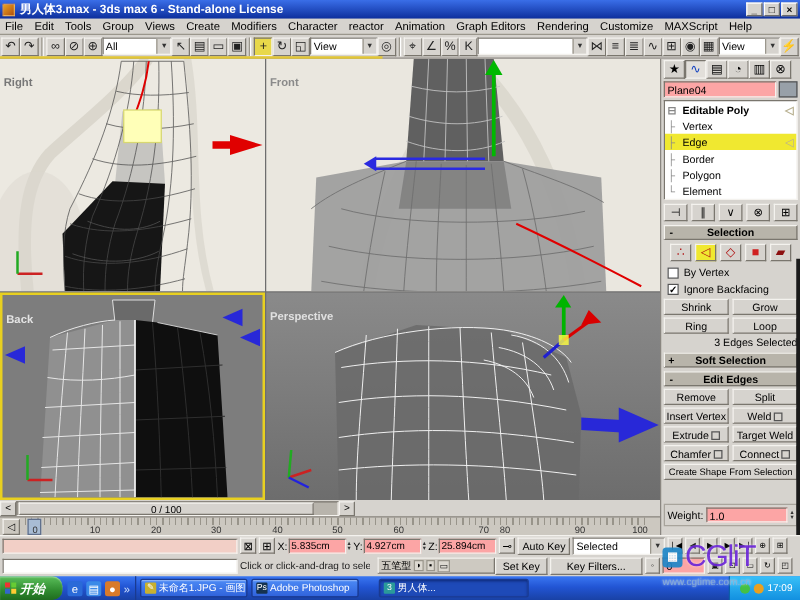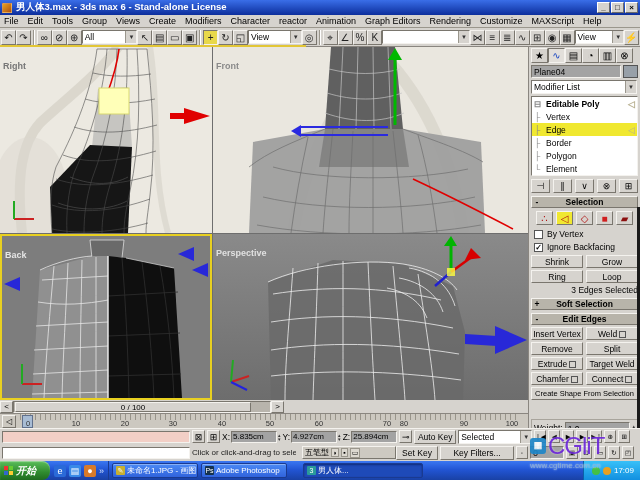--- a/index.html
+++ b/index.html
@@ -41,21 +41,21 @@
   #vp-br { left:213px; top:187px; width:315px; height:166px; background:linear-gradient(#8a8a8a,#6d6d6d); }
   .ystrip { position:absolute; left:0; top:45px; width:306px; height:2px; background:#e2c636; z-index:4; }
   
   .cmd { position:absolute; left:528px; top:47px; width:112px; height:381px; background:#d6d3ce;
     border-left:1px solid #8a8680; padding:1px 2px; font-size:8.5px; }
   .cmd .scroll { position:absolute; right:0; top:160px; width:3px; height:221px; background:#1a1a1a; }
   .tabs { display:flex; gap:0; margin-bottom:2px; }
   .tab { width:17px; height:15px; text-align:center; line-height:14px; font-size:10px; background:#d6d3ce;
     border:1px solid; border-color:#f4f2ee #7a766e #7a766e #f4f2ee; font-style:normal; }
   .tab.on { border-color:#7a766e #f4f2ee #f4f2ee #7a766e; background:#e2dfda; color:#1040c0; }
-  .fld { background:#a3a3a3; border:1px solid; border-color:#7a766e #f4f2ee #f4f2ee #7a766e; padding:1px 2px; height:13px; }
+  .fld { background:#fca5a5; border:1px solid; border-color:#7a766e #f4f2ee #f4f2ee #7a766e; padding:1px 2px; height:13px; }
   .namerow { display:flex; gap:2px; margin-bottom:2px; }
   .namerow .fld { flex:1; }
   .swatch { width:15px; height:13px; background:#98a0a8; border:1px solid #555; }
   .stack { background:#fff; border:1px solid; border-color:#7a766e #f4f2ee #f4f2ee #7a766e; height:80px; margin-top:2px; font-size:8.5px; }
   .srow { display:flex; align-items:center; height:13px; padding:0 2px; white-space:nowrap; }
   .srow.root { font-weight:bold; }
   .srow .tree { color:#888; width:12px; display:inline-block; }
   .srow .subicon { margin-left:auto; color:#b8b090; font-size:9px; }
   .srow.sel { background:#f0e830; }
   .stackbtns { display:flex; justify-content:space-between; margin:3px 0 3px 0; }
@@ -379,24 +379,20 @@
       <i class="tab on">∿</i>
       <i class="tab">▤</i>
       <i class="tab">◔</i>
       <i class="tab">▥</i>
       <i class="tab">⊗</i>
     </div>
     <div class="namerow">
       <span class="fld">Plane04</span>
       <span class="swatch"></span>
     </div>
-    <span class="dd" style="width:106px">
-      <span>Modifier List</span>
-      <span class="da">▼</span>
-    </span>
     <div class="stack">
       <div class="srow root">
         <span class="tree">⊟</span>
         <span>Editable Poly</span>
         <span class="subicon">◁</span>
       </div>
       <div class="srow">
         <span class="tree">├</span>
         <span>Vertex</span>
       </div>
@@ -457,26 +453,26 @@
 
     <div class="roll">
       <span class="pm">+</span>
       <span class="rt">Soft Selection</span>
     </div>
     <div class="roll">
       <span class="pm">-</span>
       <span class="rt">Edit Edges</span>
     </div>
     <div class="btnrow">
+      <span class="pb">Remove</span>
+      <span class="pb">Split</span>
+    </div>
+    <div class="btnrow">
       <span class="pb">Insert Vertex</span>
       <span class="pb"><span>Weld</span><span class="box"></span></span>
-    </div>
-    <div class="btnrow">
-      <span class="pb">Remove</span>
-      <span class="pb">Split</span>
     </div>
     <div class="btnrow">
       <span class="pb"><span>Extrude</span><span class="box"></span></span>
       <span class="pb">Target Weld</span>
     </div>
     <div class="btnrow">
       <span class="pb"><span>Chamfer</span><span class="box"></span></span>
       <span class="pb"><span>Connect</span><span class="box"></span></span>
     </div>
     <div class="btnrow">

